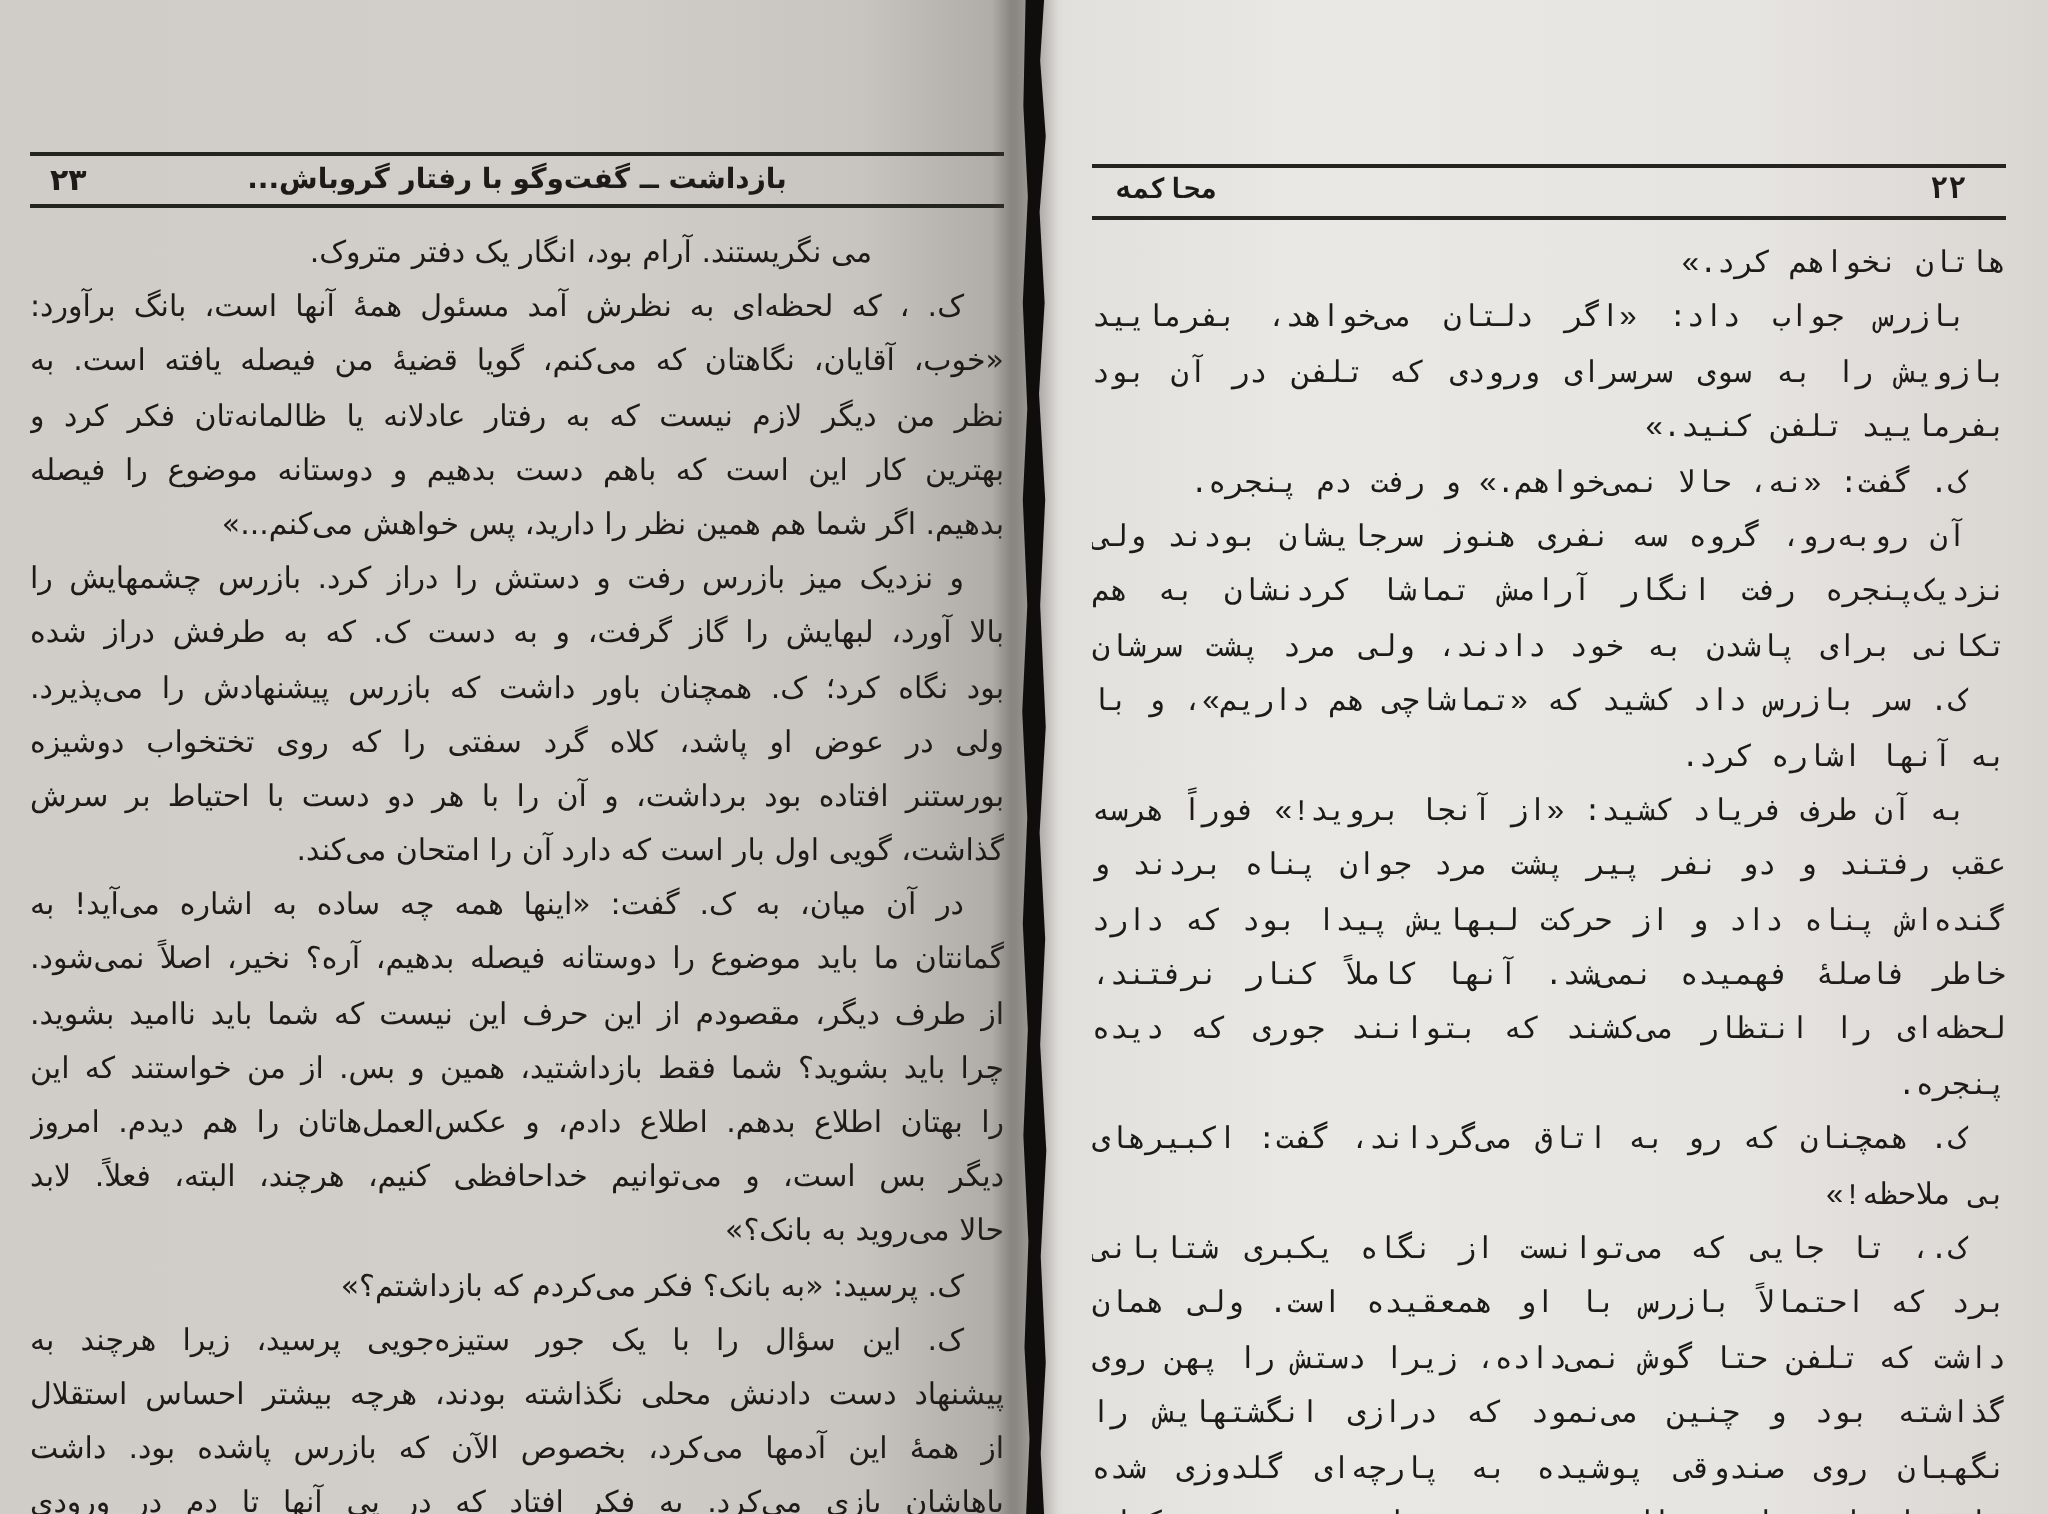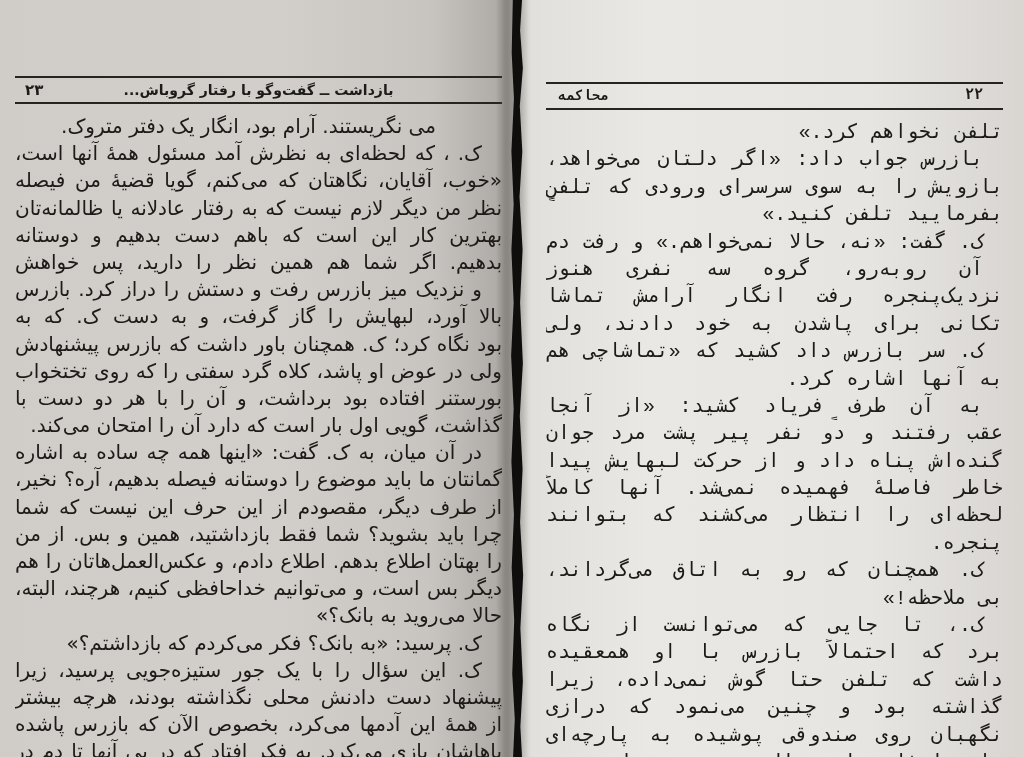--- a/index.html
+++ b/index.html
@@ -40,21 +40,21 @@
   }
   .hdr .title{
     position:absolute;top:2px;font-weight:bold;font-size:14px;color:#1c1b18;line-height:20px;white-space:nowrap;
   }
   .page-left  .hdr .pnum{left:10px;}
   .page-left  .hdr .title{left:50%;transform:translateX(-50%);}
   .page-right .hdr .pnum{right:20px;}
   .page-right .hdr .title{left:12px;}
   .body{direction:rtl;margin-top:9px;color:#1c1b18;}
   .line{
-    height:27.2px;line-height:27.2px;font-size:20px;
+    height:27.2px;line-height:27.2px;font-size:15px;
     text-align:justify;text-align-last:justify;
     overflow:hidden;white-space:normal;
   }
   .page-right .line{height:27.4px;line-height:27.4px;}
   .line.end{text-align-last:right;}
   .line.indent{padding-right:20px;}
 </style>
 </head>
 <body>
 
@@ -95,21 +95,21 @@
     </div>
   </div>
 
   <div class="page page-right">
     <div class="content">
       <div class="hdr">
         <span class="title">محاکمه</span>
         <span class="pnum">۲۲</span>
       </div>
       <div class="body">
-          <div class="line end">تلفن نخواهم کرد.»</div>
+          <div class="line end">هاتان نخواهم کرد.»</div>
           <div class="line indent">بازرس جواب داد: «اگر دلتان می‌خواهد، بفرمایید تلفن کنید.»</div>
           <div class="line">بازویش را به سوی سرسرای ورودی که تلفن در آن بود دراز کرد. «لطفاً</div>
           <div class="line end">بفرمایید تلفن کنید.»</div>
           <div class="line indent end">ک. گفت: «نه، حالا نمی‌خواهم.» و رفت دم پنجره.</div>
           <div class="line indent">آن روبه‌رو، گروه سه نفری هنوز سرجایشان بودند ولی چون ک.</div>
           <div class="line">نزدیک‌پنجره رفت انگار آرامش تماشا کردنشان به هم خورد. دو نفر پیر</div>
           <div class="line">تکانی برای پاشدن به خود دادند، ولی مرد پشت سرشان آنها را آرام کرد.</div>
           <div class="line indent">ک. سر بازرس داد کشید که «تماشاچی هم داریم»، و با انگشتش</div>
           <div class="line end">به آنها اشاره کرد.</div>
           <div class="line indent">به آن طرف فریاد کشید: «از آنجا بروید!» فوراً هرسه نفرشان چند قدم</div>

